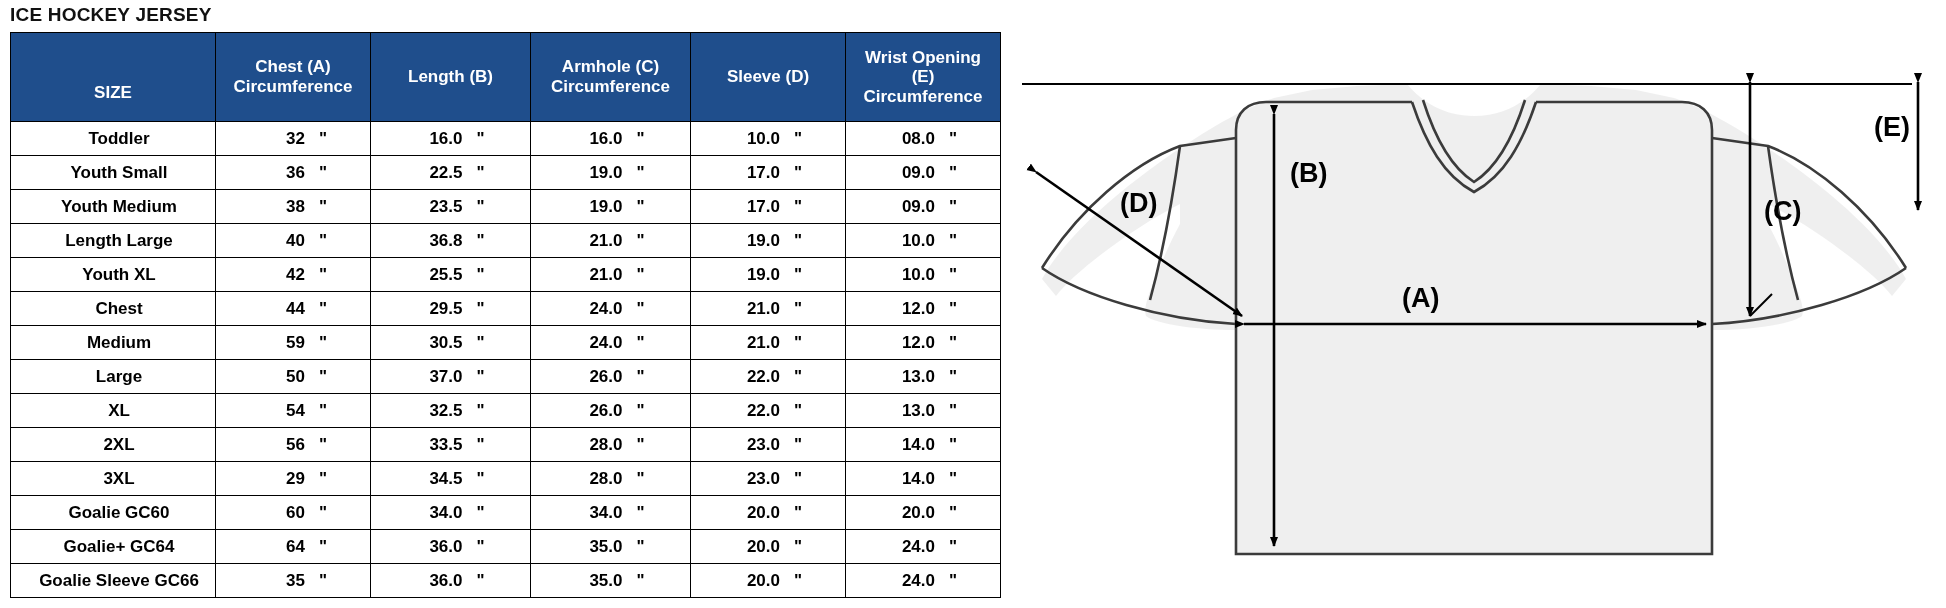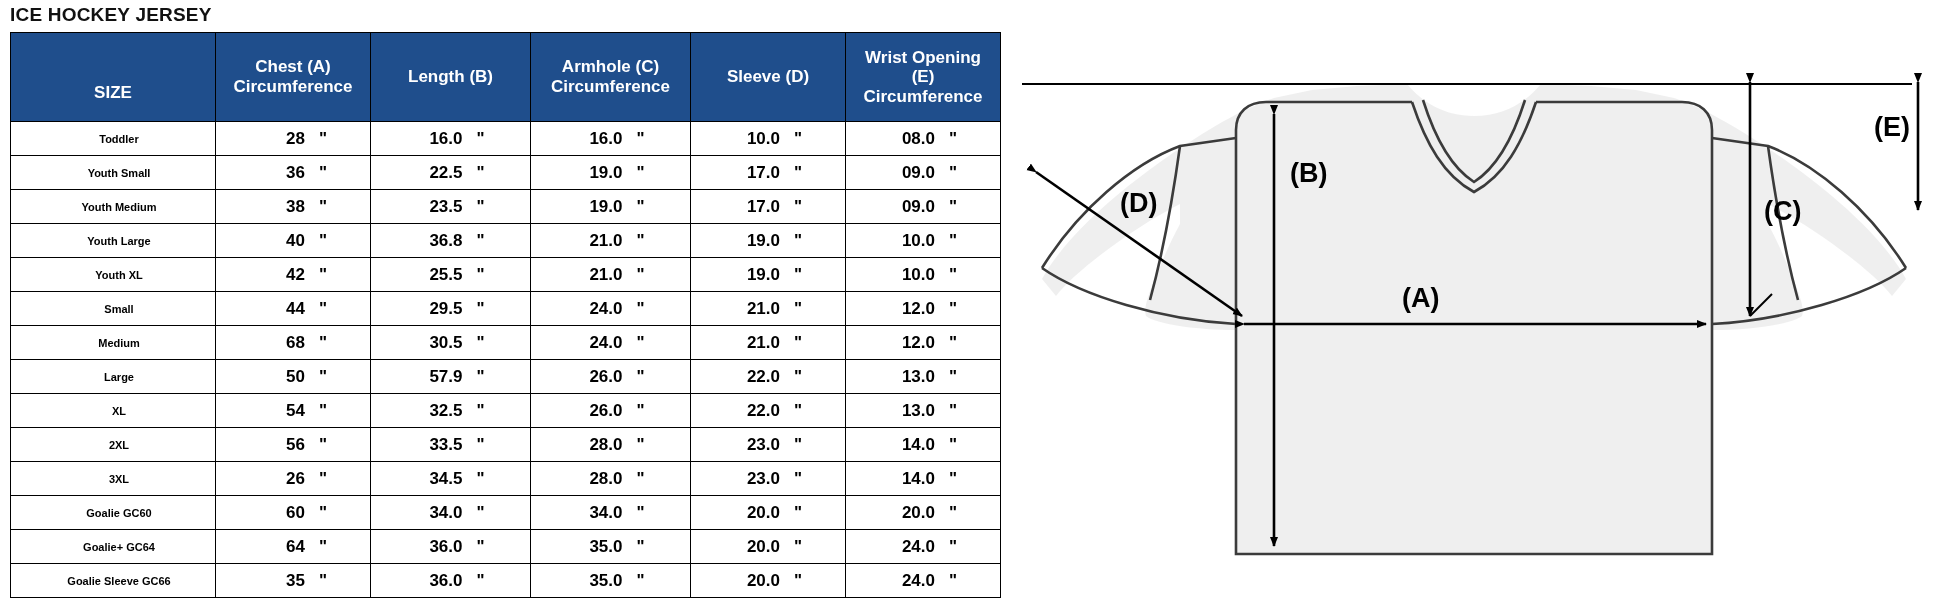--- a/index.html
+++ b/index.html
@@ -62,21 +62,21 @@
   }
   table.size-table thead th.size-col {
     vertical-align: bottom;
     padding-bottom: 18px;
   }
   table.size-table tbody td {
     height: 33px;
     background: #ffffff;
   }
   table.size-table tbody td.size-name {
-    font-size: 11px;
+    font-size: 17px;
     padding-left: 12px;
   }
   
   .val-cell {
     display: flex;
     align-items: baseline;
     justify-content: center;
     gap: 14px;
   }
   .val-cell .num {
@@ -157,21 +157,21 @@
             <span>(E)</span><br>
             <span>Circumference</span>
           </th>
         </tr>
       </thead>
       <tbody id="table-body">
           <tr>
             <td class="size-name">Toddler</td>
             <td>
               <div class="val-cell">
-                <span class="num">28</span>
+                <span class="num">32</span>
                 <span class="unit">"</span>
               </div>
             </td>
             <td>
               <div class="val-cell">
                 <span class="num">16.0</span>
                 <span class="unit">"</span>
               </div>
             </td>
             <td>
@@ -253,21 +253,21 @@
               </div>
             </td>
             <td>
               <div class="val-cell">
                 <span class="num">09.0</span>
                 <span class="unit">"</span>
               </div>
             </td>
           </tr>
           <tr>
-            <td class="size-name">Youth Large</td>
+            <td class="size-name">Length Large</td>
             <td>
               <div class="val-cell">
                 <span class="num">40</span>
                 <span class="unit">"</span>
               </div>
             </td>
             <td>
               <div class="val-cell">
                 <span class="num">36.8</span>
                 <span class="unit">"</span>
@@ -319,21 +319,21 @@
               </div>
             </td>
             <td>
               <div class="val-cell">
                 <span class="num">10.0</span>
                 <span class="unit">"</span>
               </div>
             </td>
           </tr>
           <tr>
-            <td class="size-name">Small</td>
+            <td class="size-name">Chest</td>
             <td>
               <div class="val-cell">
                 <span class="num">44</span>
                 <span class="unit">"</span>
               </div>
             </td>
             <td>
               <div class="val-cell">
                 <span class="num">29.5</span>
                 <span class="unit">"</span>
@@ -355,21 +355,21 @@
               <div class="val-cell">
                 <span class="num">12.0</span>
                 <span class="unit">"</span>
               </div>
             </td>
           </tr>
           <tr>
             <td class="size-name">Medium</td>
             <td>
               <div class="val-cell">
-                <span class="num">68</span>
+                <span class="num">59</span>
                 <span class="unit">"</span>
               </div>
             </td>
             <td>
               <div class="val-cell">
                 <span class="num">30.5</span>
                 <span class="unit">"</span>
               </div>
             </td>
             <td>
@@ -394,21 +394,21 @@
           <tr>
             <td class="size-name">Large</td>
             <td>
               <div class="val-cell">
                 <span class="num">50</span>
                 <span class="unit">"</span>
               </div>
             </td>
             <td>
               <div class="val-cell">
-                <span class="num">57.9</span>
+                <span class="num">37.0</span>
                 <span class="unit">"</span>
               </div>
             </td>
             <td>
               <div class="val-cell">
                 <span class="num">26.0</span>
                 <span class="unit">"</span>
               </div>
             </td>
             <td>
@@ -487,21 +487,21 @@
               <div class="val-cell">
                 <span class="num">14.0</span>
                 <span class="unit">"</span>
               </div>
             </td>
           </tr>
           <tr>
             <td class="size-name">3XL</td>
             <td>
               <div class="val-cell">
-                <span class="num">26</span>
+                <span class="num">29</span>
                 <span class="unit">"</span>
               </div>
             </td>
             <td>
               <div class="val-cell">
                 <span class="num">34.5</span>
                 <span class="unit">"</span>
               </div>
             </td>
             <td>

